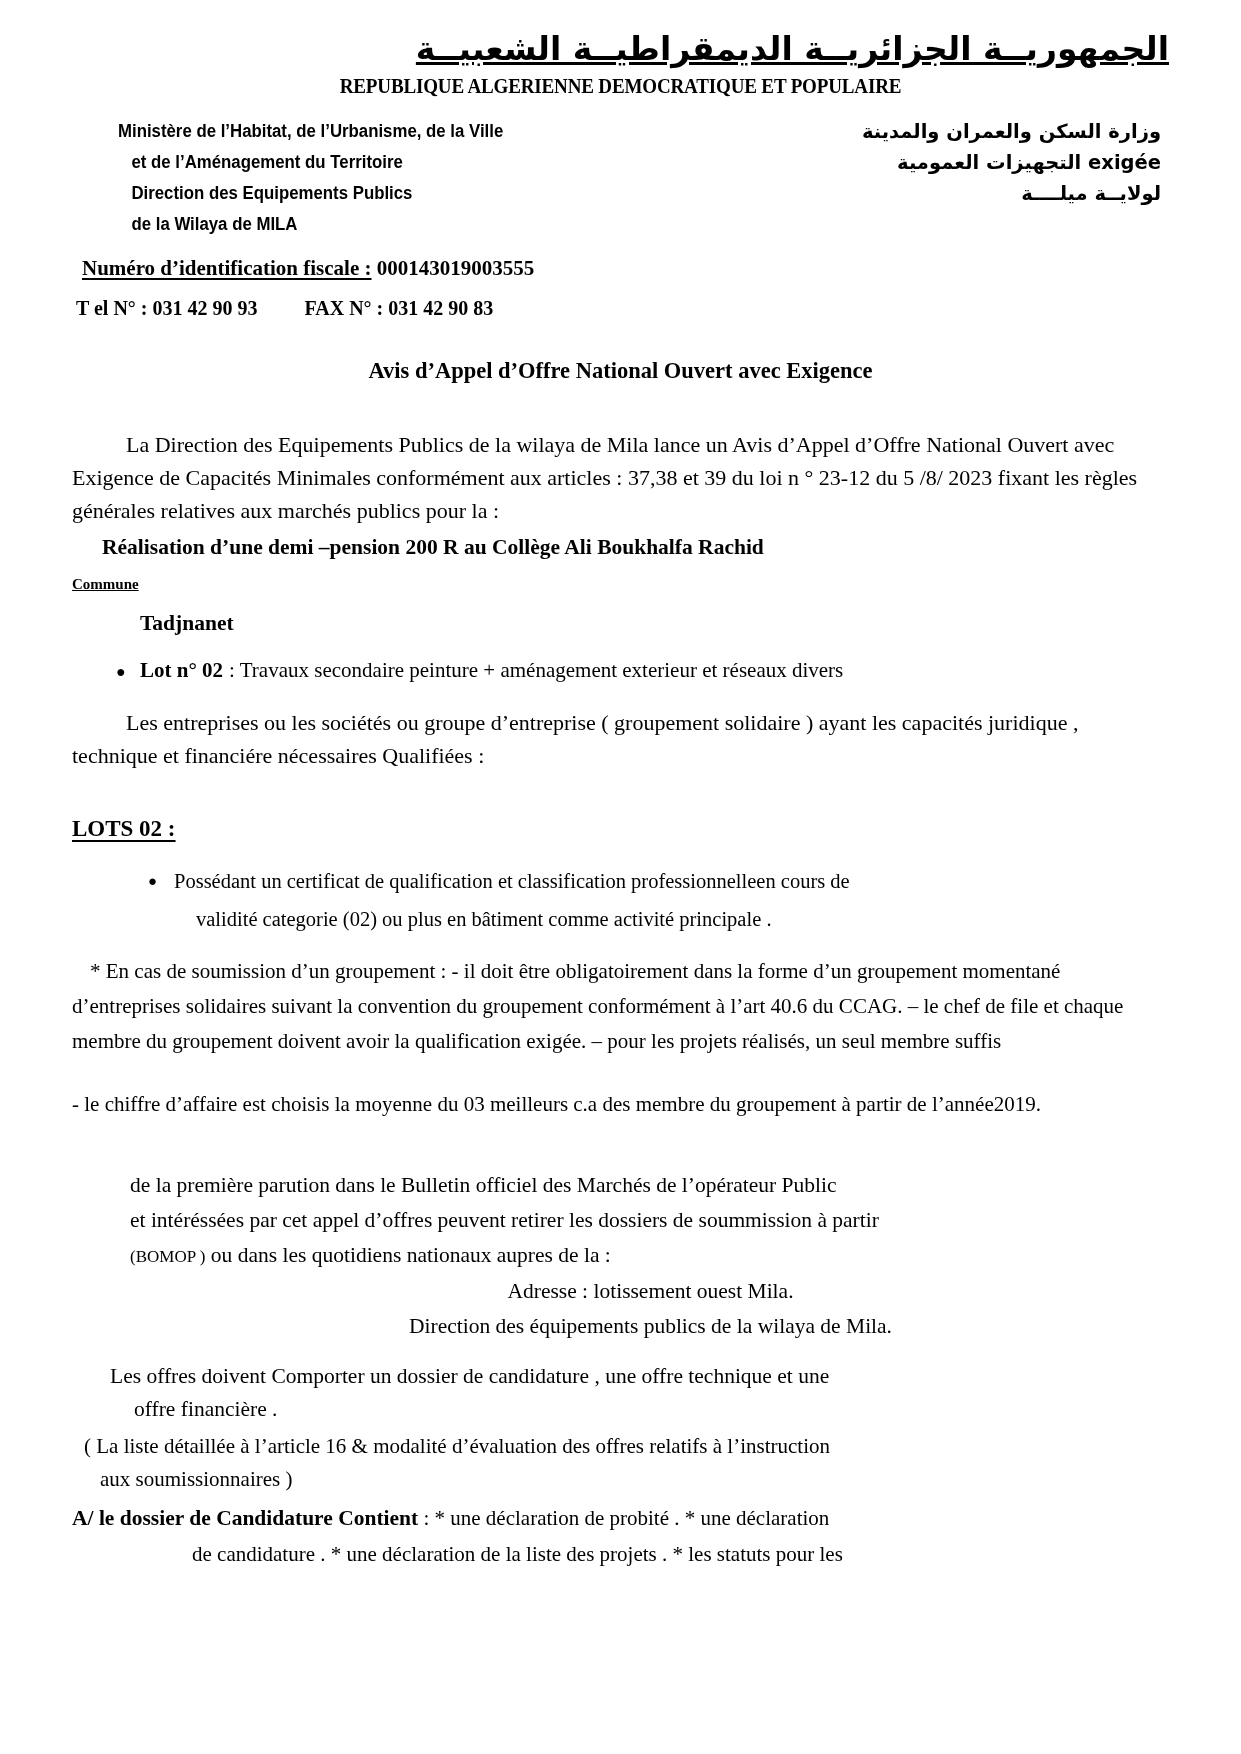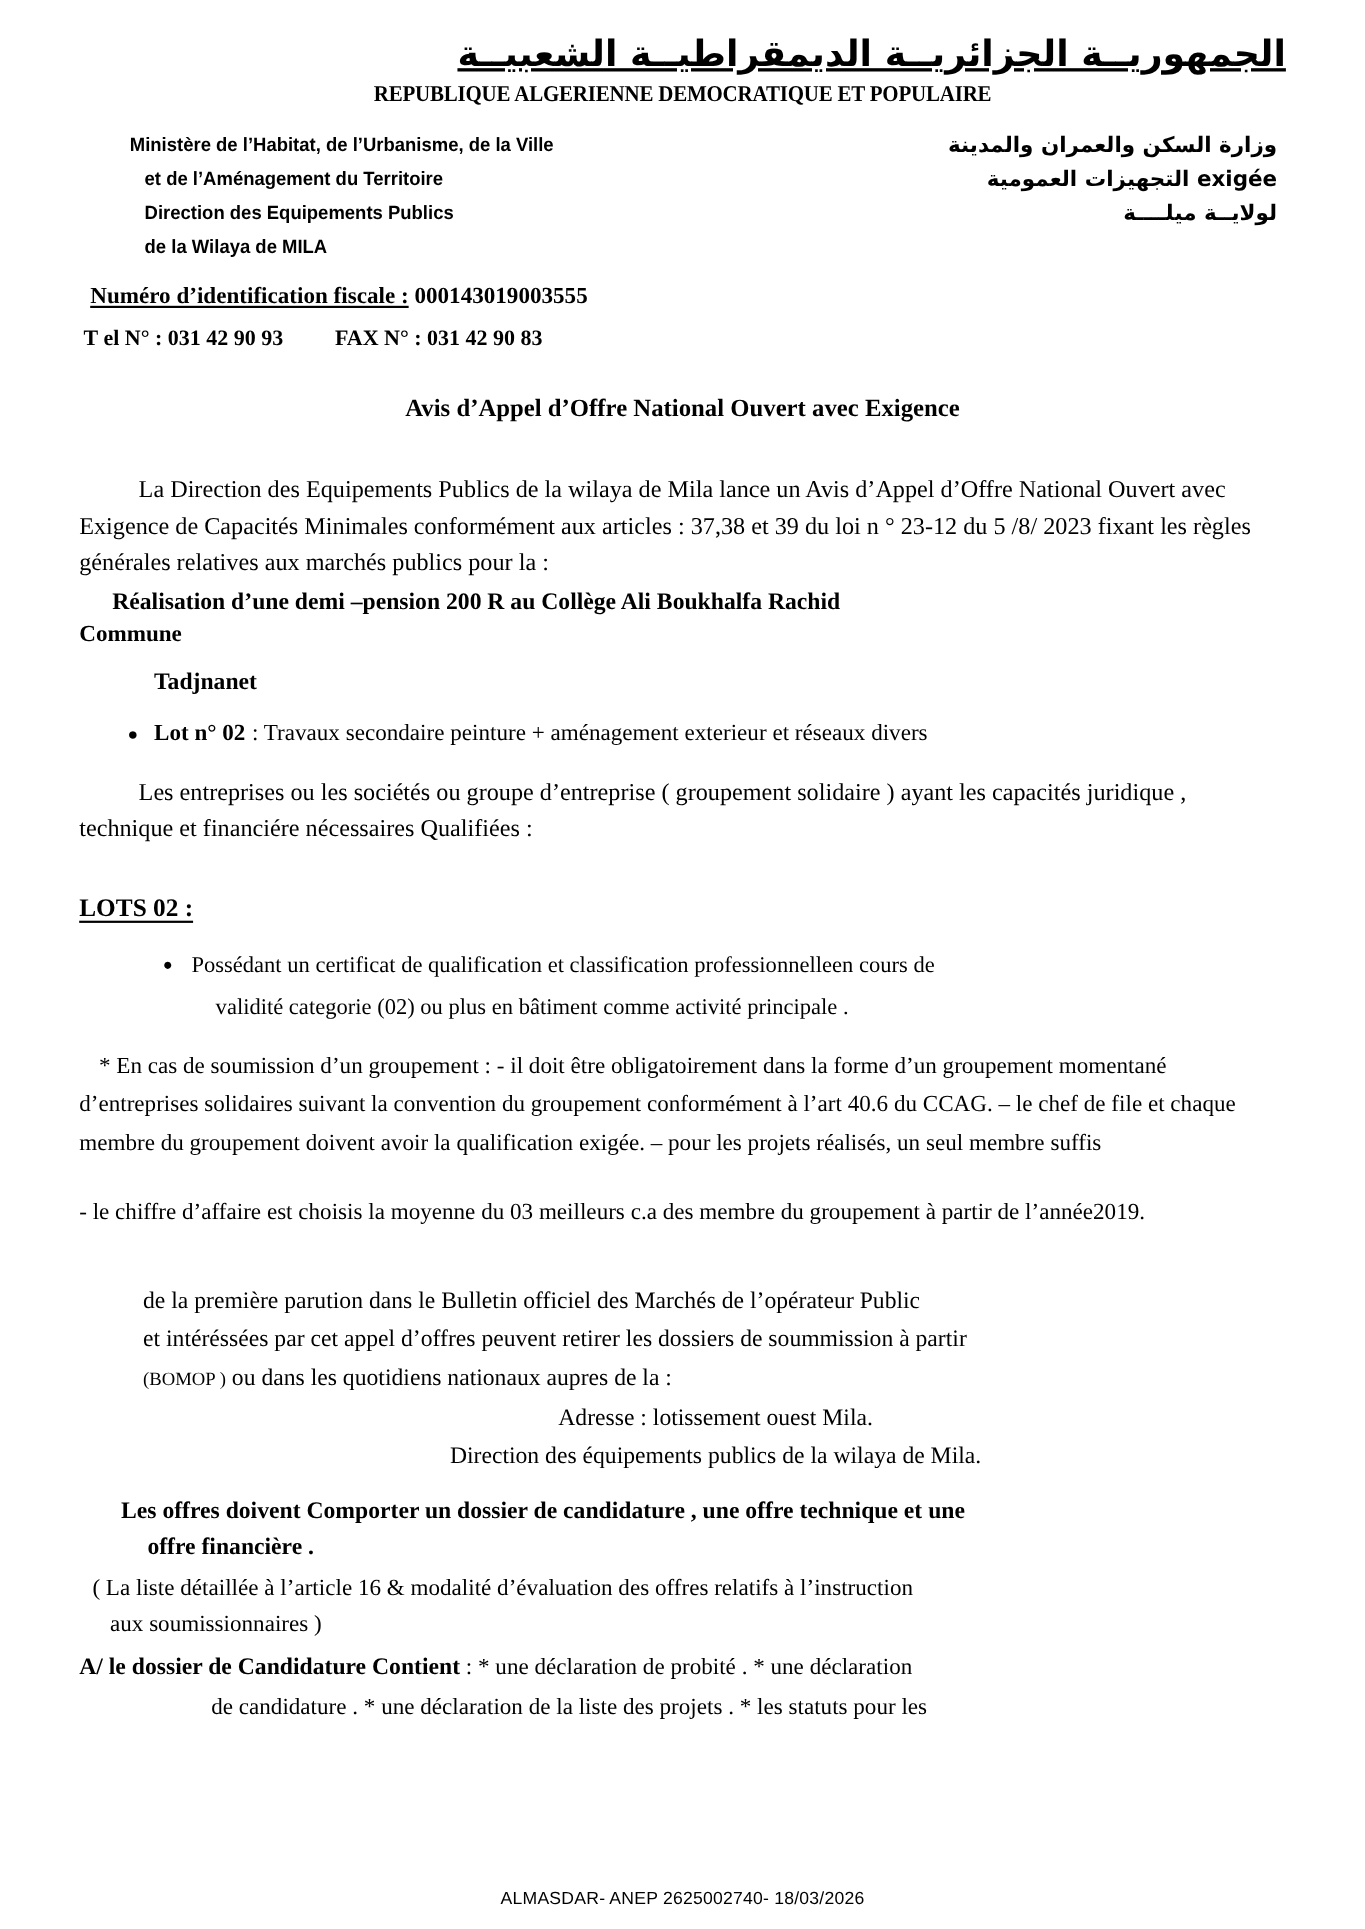--- a/index.html
+++ b/index.html
@@ -132,22 +132,24 @@
     text-indent: 54px;
   }
   .project-title {
     margin-top: 4px;
     padding-left: 30px;
     font-weight: bold;
     font-size: 21.5px;
     line-height: 33px;
   }
   .commune-label {
-    font-weight: bold;
-    font-size: 21px;
+    margin-top: 12px;
+    font-weight: bold;
+    font-size: 15px;
+    text-decoration: underline;
   }
   .commune-name {
     margin-top: 18px;
     padding-left: 68px;
     font-weight: bold;
     font-size: 21.5px;
   }
 
   .bullet-row {
     display: flex;
@@ -228,21 +230,20 @@
     font-size: 21.5px;
     line-height: 35px;
     padding-left: 60px;
   }
 
   .para-offres {
     margin-top: 16px;
     padding-left: 38px;
     font-size: 21.5px;
     line-height: 33px;
-    font-weight: bold;
   }
   .para-offres .l2 { padding-left: 24px; }
 
   .para-liste {
     margin-top: 4px;
     padding-left: 12px;
     font-size: 21px;
     line-height: 33px;
   }
   .para-liste .l2 { padding-left: 16px; }
@@ -378,15 +379,14 @@
   </div>
 
   
   <div class="para-dossier">
     <span class="b">A/ le dossier de Candidature Contient</span>
     <span>:   * une déclaration de probité .  * une déclaration</span>
     <span class="l2">de  candidature .   * une déclaration de la liste  des projets . * les statuts pour les</span>
   </div>
 
   
-  <div class="footer">ALMASDAR- ANEP 2625002740- 18/03/2026</div>
 
 </div>
 
 </body></html>

